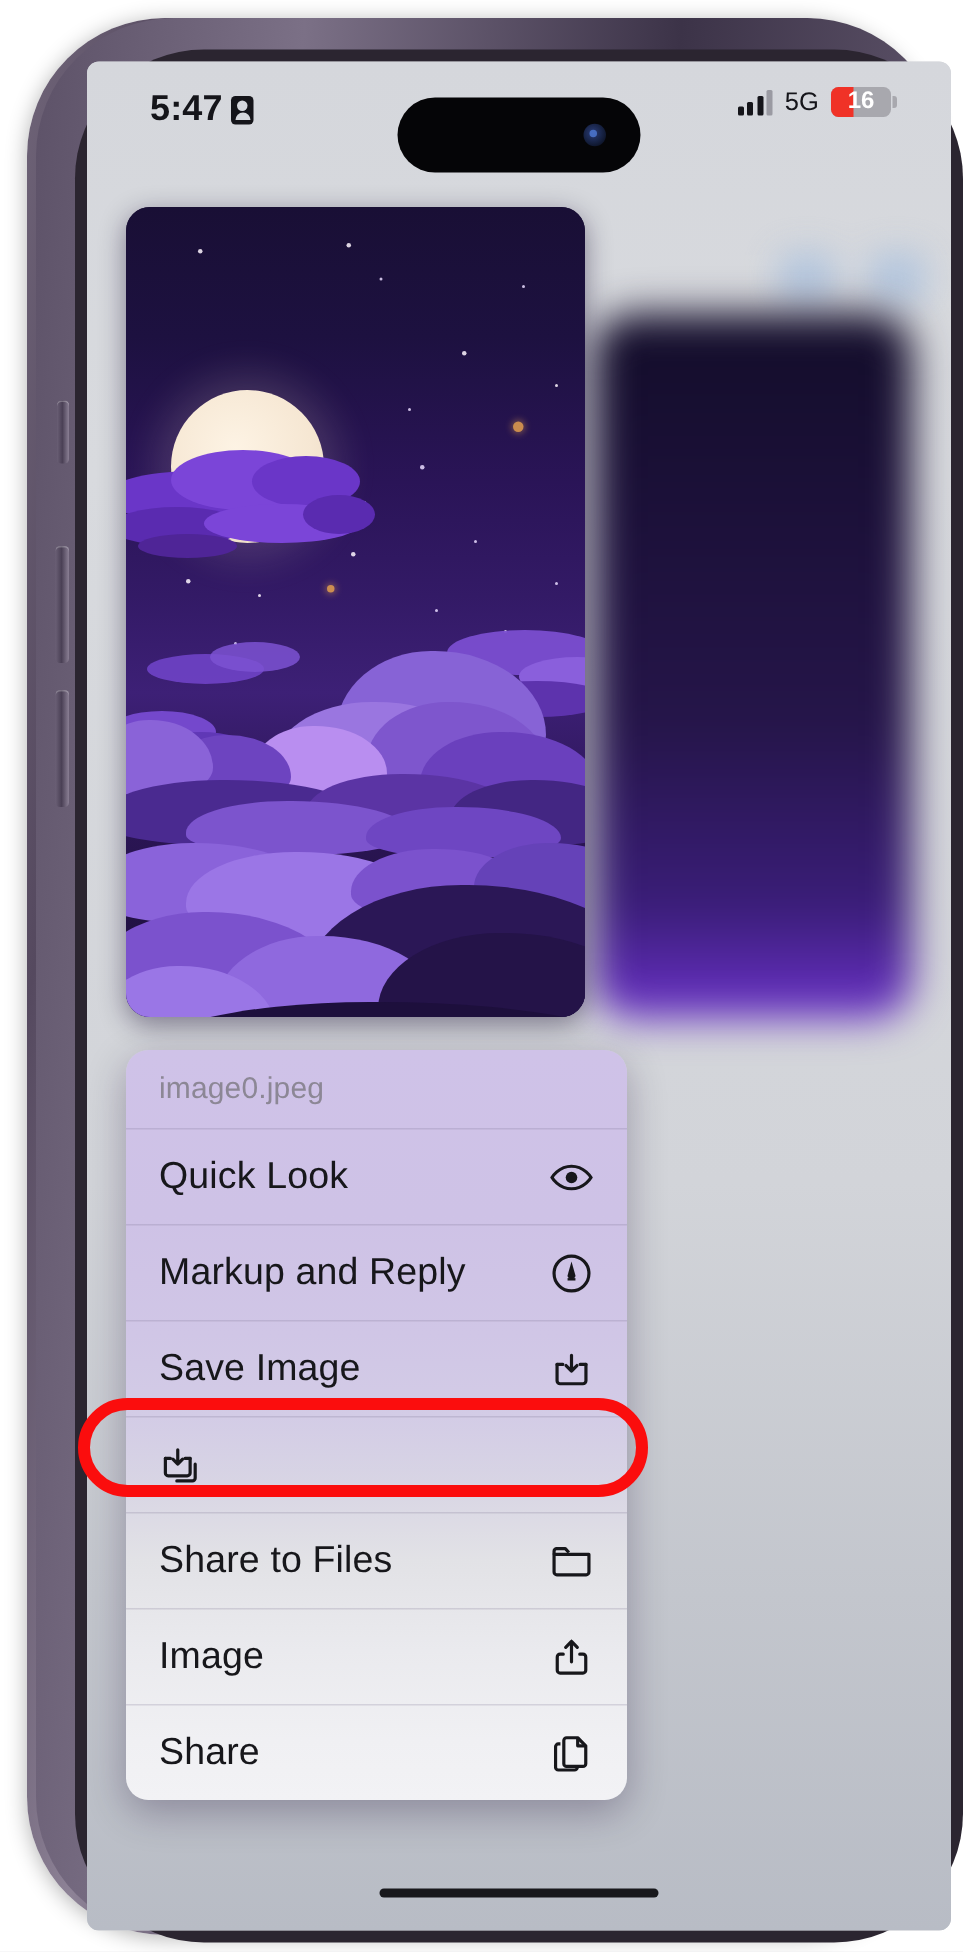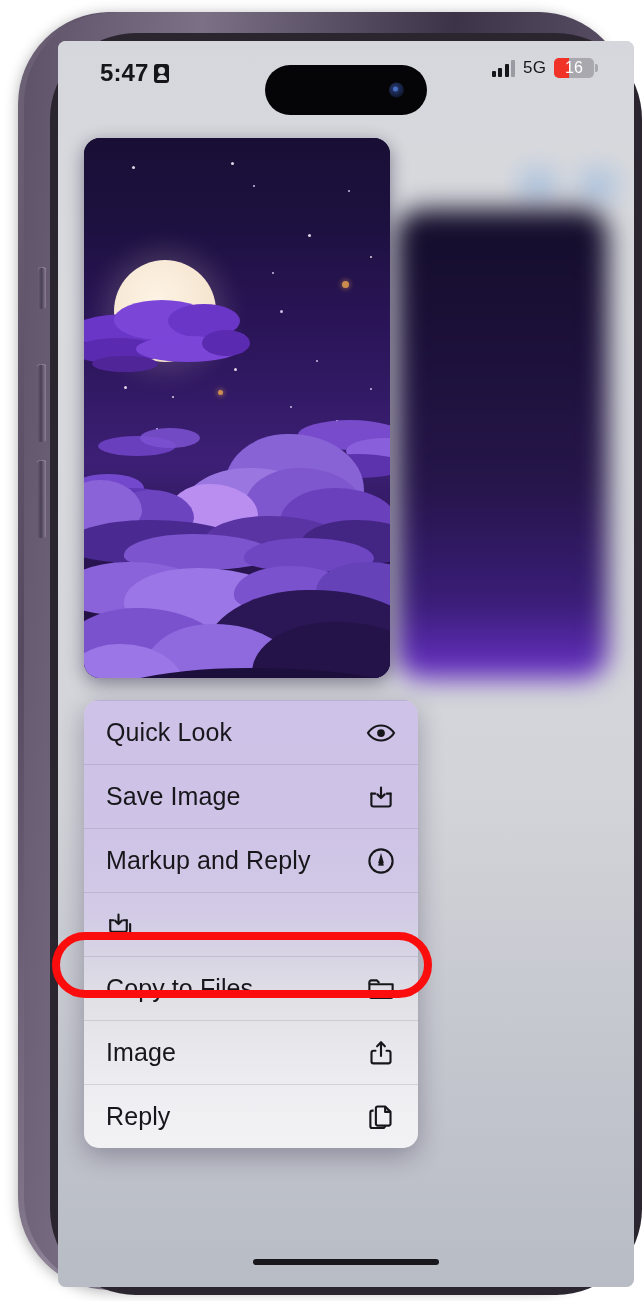--- a/index.html
+++ b/index.html
@@ -117,21 +117,21 @@
   .bars s:nth-child(1){ height:6px; }
   .bars s:nth-child(2){ height:9px; }
   .bars s:nth-child(3){ height:13px; }
   .bars s:nth-child(4){ height:17px; background:#9a9aa2; }
   .net{ font-size:17px; font-weight:500; }
   .batt{ position:relative; width:40px; height:20px; border-radius:5px;
          background:#a8a8ae; display:flex; align-items:center; }
   .batt .fill{ position:absolute; left:0; top:0; bottom:0; width:15px;
          border-radius:5px 0 0 5px; background:#f03227; }
   .batt .pct{ position:relative; width:100%; text-align:center; font-size:16px;
-         font-weight:400; color:#fff; letter-spacing:0; z-index:2; }
+         font-weight:700; color:#fff; letter-spacing:0; z-index:2; }
   .batt .tip{ position:absolute; right:-4px; top:6px; width:3px; height:8px;
          border-radius:0 2px 2px 0; background:#a8a8ae; }
 
   .island{
     position:absolute; left:50%; transform:translateX(-50%); top:24px;
     width:162px; height:50px; border-radius:26px; background:#050507;
   }
   .island .lens{
     position:absolute; right:23px; top:50%; transform:translateY(-50%);
     width:15px; height:15px; border-radius:50%;
@@ -294,86 +294,89 @@
           </span>
         </div>
       </div>
 
       <div class="island">
         <span class="lens"></span>
       </div>
 
       <div class="ctxmenu">
 
+        <div class="ctx-header">
+          <span>image0.jpeg</span>
+        </div>
 
         <div class="ctx-row">
           <span class="lbl">Quick Look</span>
           <span class="ico">
             <svg width="30" height="30" viewBox="0 0 24 24" fill="none" stroke="#17171b" stroke-width="1.7">
               <path d="M1.6 12S5 6 12 6s10.4 6 10.4 6-3.4 6-10.4 6S1.6 12 1.6 12z"></path>
               <circle cx="12" cy="12" r="3.1" fill="#17171b" stroke="none"></circle>
+            </svg>
+          </span>
+        </div>
+
+        <div class="ctx-row">
+          <span class="lbl">Markup and Reply</span>
+          <span class="ico">
+            <svg width="30" height="30" viewBox="0 0 24 24" fill="none" stroke="#17171b" stroke-width="1.7">
+              <circle cx="12" cy="12" r="9.3"></circle>
+              <path d="M12 5.6l2.1 7.4c.2.9-.9 2.1-2.1 2.1s-2.3-1.2-2.1-2.1L12 5.6z" fill="#17171b" stroke="none"></path>
+              <path d="M9.9 15.1h4.2" stroke-width="1.3"></path>
             </svg>
           </span>
         </div>
 
         <div class="ctx-row">
           <span class="lbl">Save Image</span>
           <span class="ico">
             <svg width="30" height="30" viewBox="0 0 24 24" fill="none" stroke="#17171b" stroke-width="1.7" stroke-linecap="round" stroke-linejoin="round">
               <path d="M4.3 9.3V18a1.6 1.6 0 001.6 1.6h12.2A1.6 1.6 0 0019.7 18V9.3"></path>
               <path d="M4.3 9.3h3.1M19.7 9.3h-3.1"></path>
               <path d="M12 4.4v8.4M12 12.8l-2.9-2.9M12 12.8l2.9-2.9"></path>
-            </svg>
-          </span>
-        </div>
-
-        <div class="ctx-row">
-          <span class="lbl">Markup and Reply</span>
-          <span class="ico">
-            <svg width="30" height="30" viewBox="0 0 24 24" fill="none" stroke="#17171b" stroke-width="1.7">
-              <circle cx="12" cy="12" r="9.3"></circle>
-              <path d="M12 5.6l2.1 7.4c.2.9-.9 2.1-2.1 2.1s-2.3-1.2-2.1-2.1L12 5.6z" fill="#17171b" stroke="none"></path>
-              <path d="M9.9 15.1h4.2" stroke-width="1.3"></path>
             </svg>
           </span>
         </div>
 
         <div class="ctx-row">
           <span class="ico">
             <svg width="30" height="30" viewBox="0 0 24 24" fill="none" stroke="#17171b" stroke-width="1.7" stroke-linecap="round" stroke-linejoin="round">
               <path d="M9.5 20.2h8.3a1.5 1.5 0 001.5-1.5v-7.4"></path>
               <path d="M3.4 8.2V16a1.5 1.5 0 001.5 1.5h10.2A1.5 1.5 0 0016.6 16V8.2"></path>
               <path d="M3.4 8.2h2.7M16.6 8.2h-2.7"></path>
               <path d="M10 3.6v7.6M10 11.2l-2.6-2.6M10 11.2l2.6-2.6"></path>
             </svg>
           </span>
         </div>
 
         <div class="ctx-row">
-          <span class="lbl">Copy to Files</span>
+          <span class="lbl">Share to Files</span>
           <span class="ico">
             <svg width="30" height="30" viewBox="0 0 24 24" fill="none" stroke="#17171b" stroke-width="1.7" stroke-linejoin="round">
               <path d="M2.7 8.2h18.6v9.4a1.5 1.5 0 01-1.5 1.5H4.2a1.5 1.5 0 01-1.5-1.5V8.2z"></path>
               <path d="M2.7 8.2V6.5A1.4 1.4 0 014.1 5.1h4.6l1.9 2.1"></path>
             </svg>
           </span>
         </div>
 
         <div class="ctx-row">
           <span class="lbl">Image</span>
           <span class="ico">
             <svg width="30" height="30" viewBox="0 0 24 24" fill="none" stroke="#17171b" stroke-width="1.7" stroke-linecap="round" stroke-linejoin="round">
               <path d="M7.6 10.2H5.9a1.5 1.5 0 00-1.5 1.5v7.1a1.5 1.5 0 001.5 1.5h12.2a1.5 1.5 0 001.5-1.5v-7.1a1.5 1.5 0 00-1.5-1.5h-1.7"></path>
               <path d="M12 14.3V3.4M12 3.4L8.9 6.6M12 3.4l3.1 3.2"></path>
             </svg>
           </span>
         </div>
 
         <div class="ctx-row">
-          <span class="lbl">Reply</span>
+          <span class="lbl">Share</span>
           <span class="ico">
             <svg width="30" height="30" viewBox="0 0 24 24" fill="none" stroke="#17171b" stroke-width="1.7" stroke-linejoin="round">
               <path d="M9.4 3.6h5.9l4.3 4.3v9.5a1.5 1.5 0 01-1.5 1.5H9.4a1.5 1.5 0 01-1.5-1.5V5.1a1.5 1.5 0 011.5-1.5z"></path>
               <path d="M15.3 3.6v4.3h4.3"></path>
               <path d="M6.1 6.9H5a1.5 1.5 0 00-1.5 1.5v10.9A1.5 1.5 0 005 20.8h8.6a1.5 1.5 0 001.5-1.5v-.9"></path>
             </svg>
           </span>
         </div>
       </div>
 

